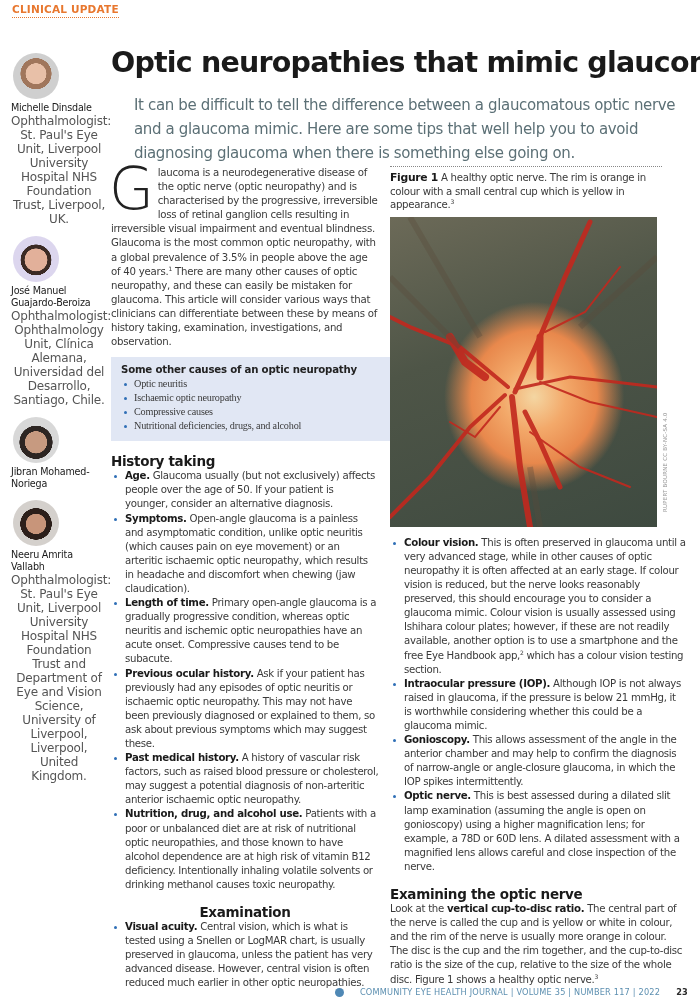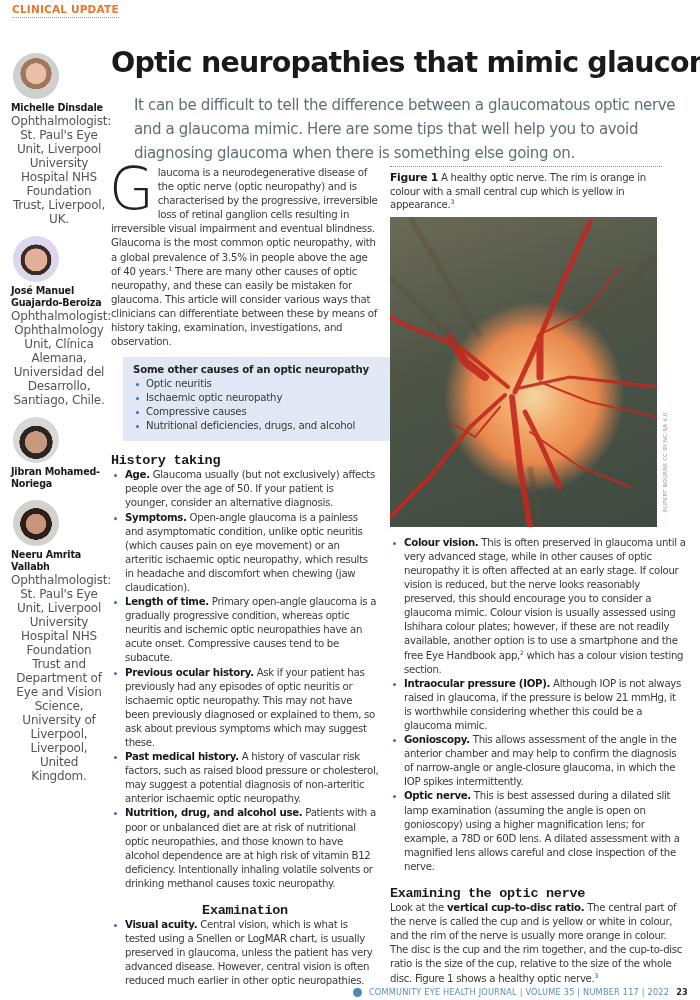--- a/index.html
+++ b/index.html
@@ -26,41 +26,41 @@
   .authors { position: absolute; left: 11px; top: 53px; width: 96px; }
   .author { margin-bottom: 10px; }
   .avatar {
     width: 46px; height: 46px; border-radius: 50%; margin-left: 2px; margin-bottom: 3px;
     background: radial-gradient(circle at 50% 45%, #e8c0a8 0 30%, #a0765c 31% 45%, #cfcfcf 46%);
     overflow: hidden; position: relative;
   }
   .avatar.a2 { background: radial-gradient(circle at 50% 52%, #e2b09a 0 34%, #3b2a24 35% 46%, #dcd6ee 47%); }
   .avatar.a3 { background: radial-gradient(circle at 50% 55%, #c79a80 0 32%, #2d2522 33% 48%, #d8d8d8 49%); }
   .avatar.a4 { background: radial-gradient(circle at 50% 52%, #c8957a 0 30%, #2c1f1a 31% 47%, #d4d0cc 48%); }
-  .author-name { font-size: 9.6px; font-weight: bold; color: #1a1a1a; line-height: 12px; letter-spacing: -0.2px; }
+  .author-name { font-size: 9.6px; font-weight: normal; color: #1a1a1a; line-height: 12px; letter-spacing: -0.2px; }
   .author-affil { font-size: 12px; color: #555; line-height: 14px; letter-spacing: -0.2px; text-align: center; }
 
   
   .col-left { position: absolute; left: 111px; top: 166px; width: 268px; }
   .intro { font-size: 10.2px; line-height: 14.1px; color: #3a3a3a; letter-spacing: -0.25px; }
   .dropcap {
     float: left; font-family: "DejaVu Sans", sans-serif; font-weight: 200;
     font-size: 58px; line-height: 44px; margin: 1px 4px -2px -2px; color: #222;
   }
 
   .box {
-    margin-top: 8px; margin-left: 12px; width: 315px; background: #e1e7f4;
+    margin-top: 8px; margin-left: 0; width: 315px; background: #e1e7f4;
     padding: 7px 22px 8px 10px;
   }
   .box-title { font-size: 10.2px; font-weight: bold; color: #222; margin-bottom: 2px; letter-spacing: -0.2px; }
-  .box ul { list-style: none; }
+  .box ul { list-style: none; font-family: Liberation Serif, serif; }
   .box li { font-size: 10.2px; line-height: 14px; color: #3a3a3a; padding-left: 13px; position: relative; letter-spacing: -0.2px; }
   .box li::before { content: ""; position: absolute; left: 3px; top: 6px; width: 3px; height: 3px; background: #2f6fb6; border-radius: 50%; }
 
-  .h2 { font-size: 13.5px; font-weight: bold; color: #1a1a1a; letter-spacing: -0.3px; font-family: Liberation Mono, monospace; }
+  .h2 { font-size: 13.5px; font-weight: bold; color: #1a1a1a; letter-spacing: -0.3px; }
   .bul { list-style: none; }
   .bul li { font-size: 10.2px; line-height: 14.1px; color: #3a3a3a; padding-left: 14px; position: relative; letter-spacing: -0.3px; }
   .bul li::before { content: ""; position: absolute; left: 3px; top: 6px; width: 3px; height: 3px; background: #2f6fb6; border-radius: 50%; }
   .bul b { color: #1a1a1a; }
 
   
   .col-right { position: absolute; left: 390px; top: 166px; width: 296px; }
   .fig-rule { border-top: 1px dotted #888; margin-bottom: 4px; width: 272px; }
   .fig-caption { font-size: 10.2px; line-height: 13.6px; color: #3a3a3a; letter-spacing: -0.3px; width: 272px; }
   .fig-caption b { color: #1a1a1a; font-size: 10.8px; }
@@ -76,21 +76,21 @@
     letter-spacing: 0.2px;
   }
   .bul.right { margin-top: 9px; }
   .para { font-size: 10.2px; line-height: 14.1px; color: #3a3a3a; letter-spacing: -0.3px; }
   .para b { color: #1a1a1a; }
 
   sup { font-size: 6px; vertical-align: 4px; line-height: 0; }
 
   .footer {
     position: absolute; right: 12px; top: 987px; font-size: 8.2px; color: #5c8fb0; letter-spacing: 0.2px;
-    display: flex; align-items: center; gap: 7px; white-space: nowrap;
+    display: flex; align-items: center; gap: 16px; white-space: nowrap;
   }
   .footer .logo { width: 9px; height: 9px; border-radius: 50%; background: #4f88b5; display: inline-block; }
   .footer .pg { font-weight: bold; color: #2b2b2b; }
 </style>
 </head>
 <body>
 
 <div class="section-tag">CLINICAL UPDATE</div>
 
 <h1 class="title">Optic neuropathies that mimic glaucoma</h1>

